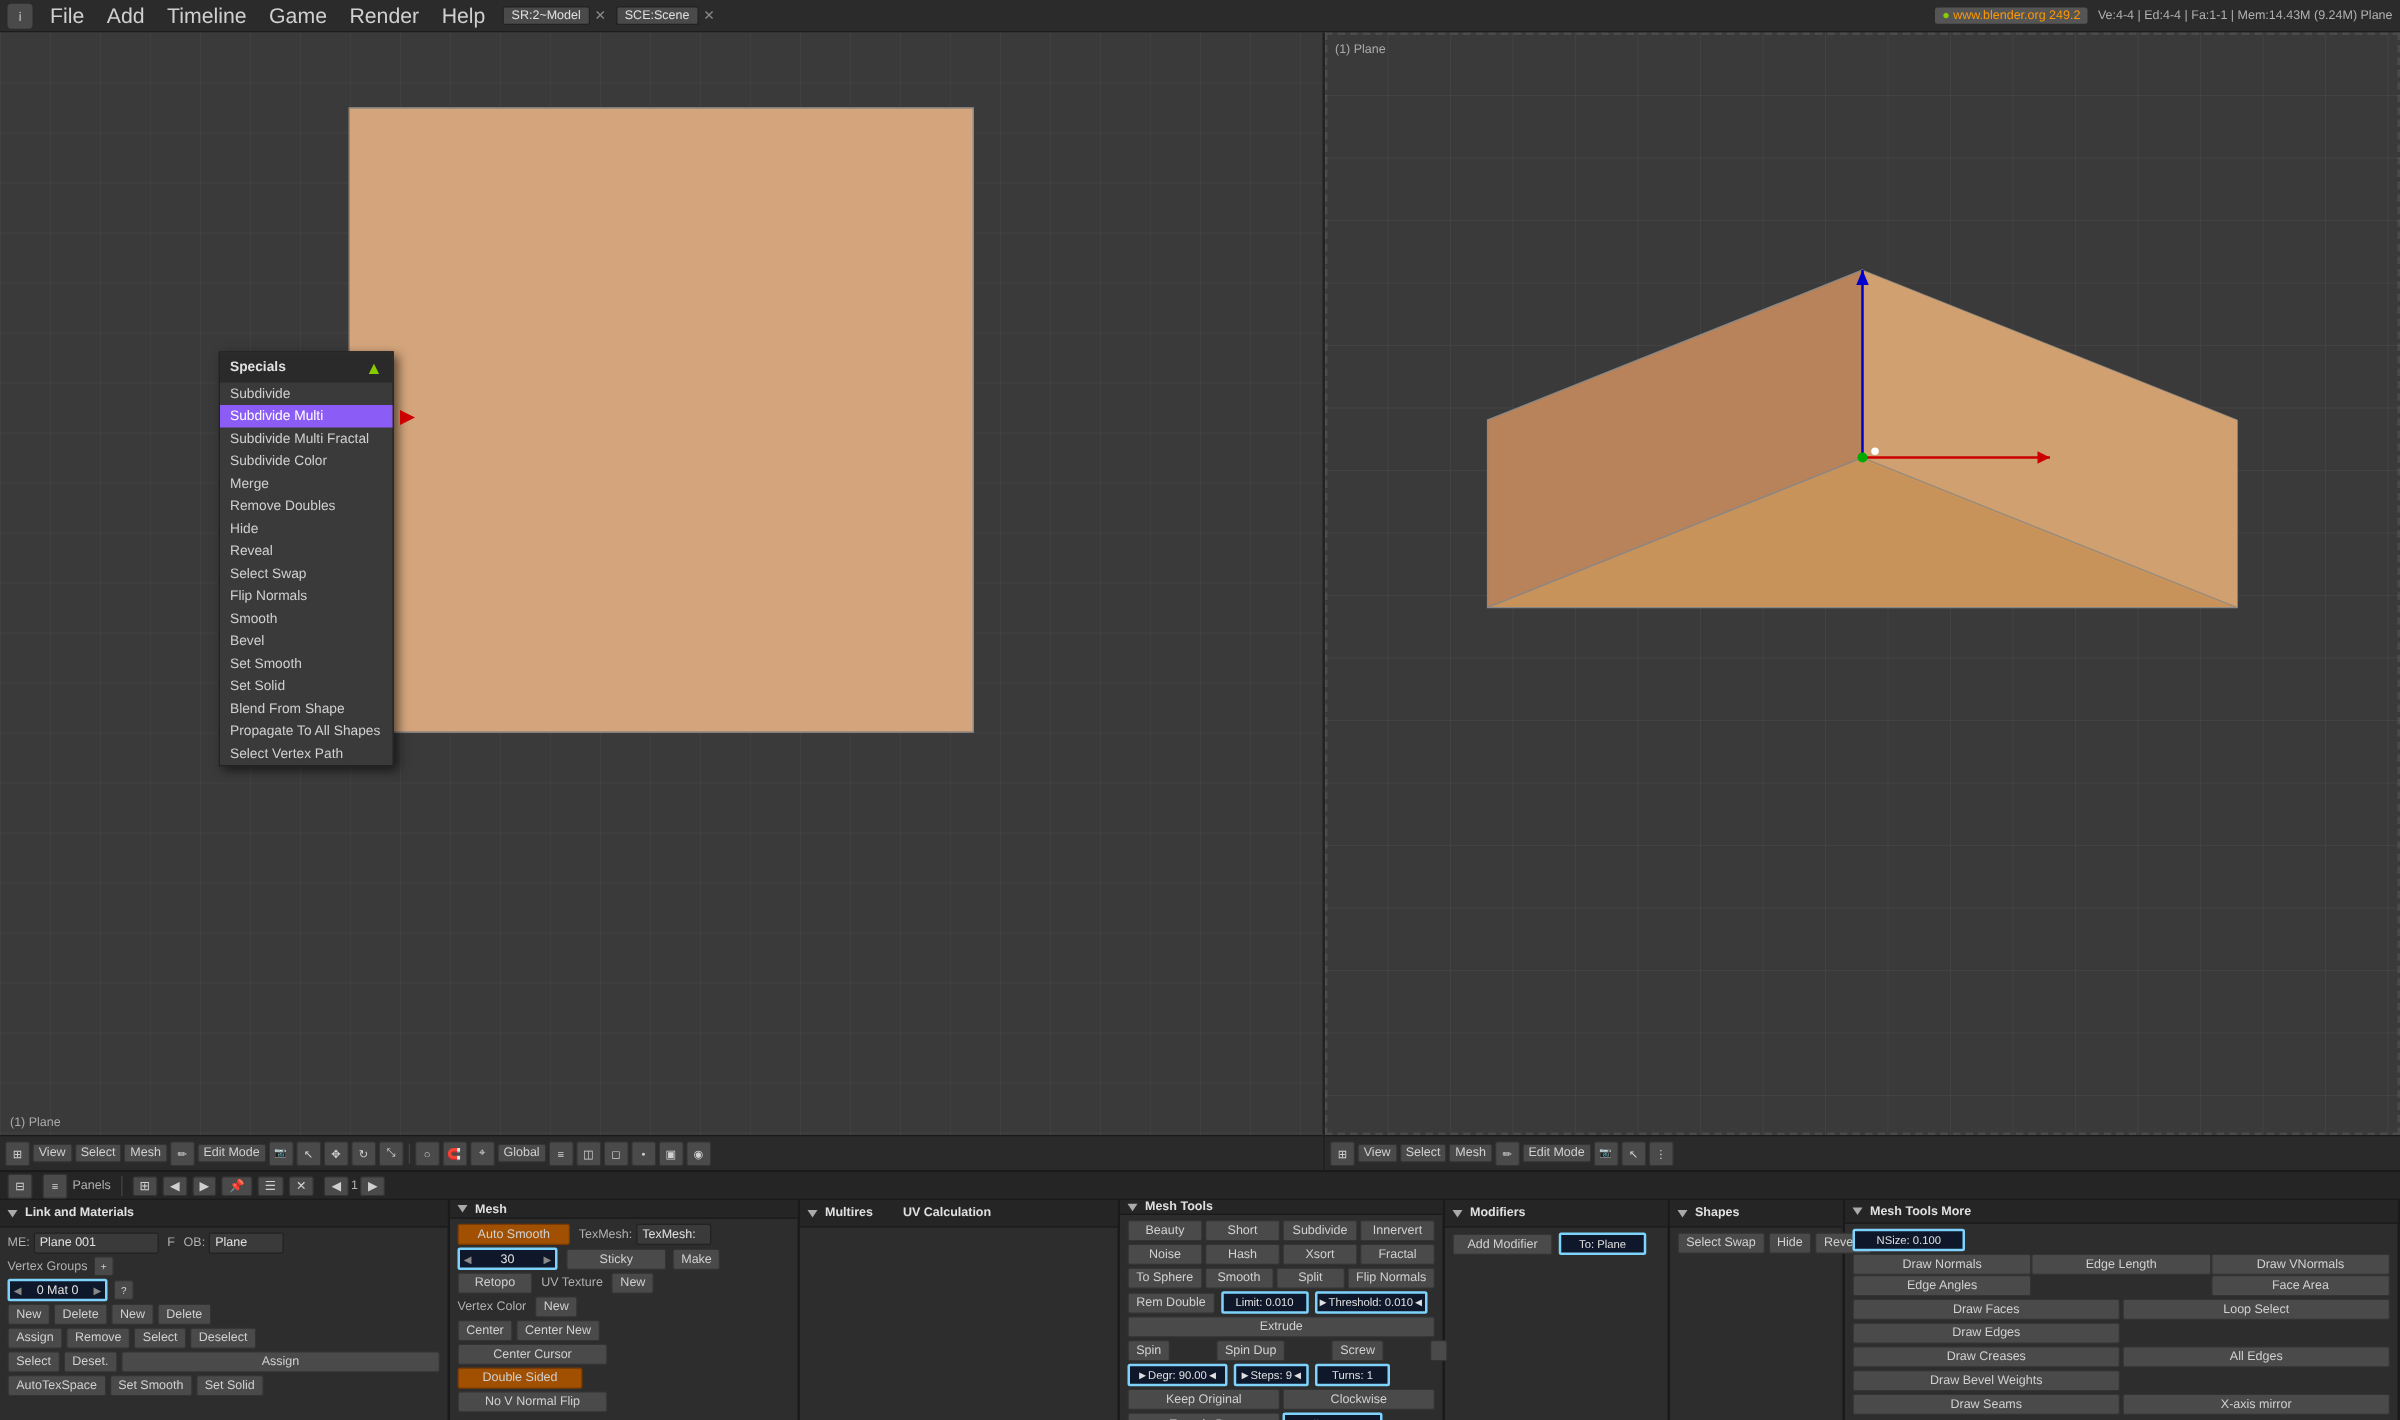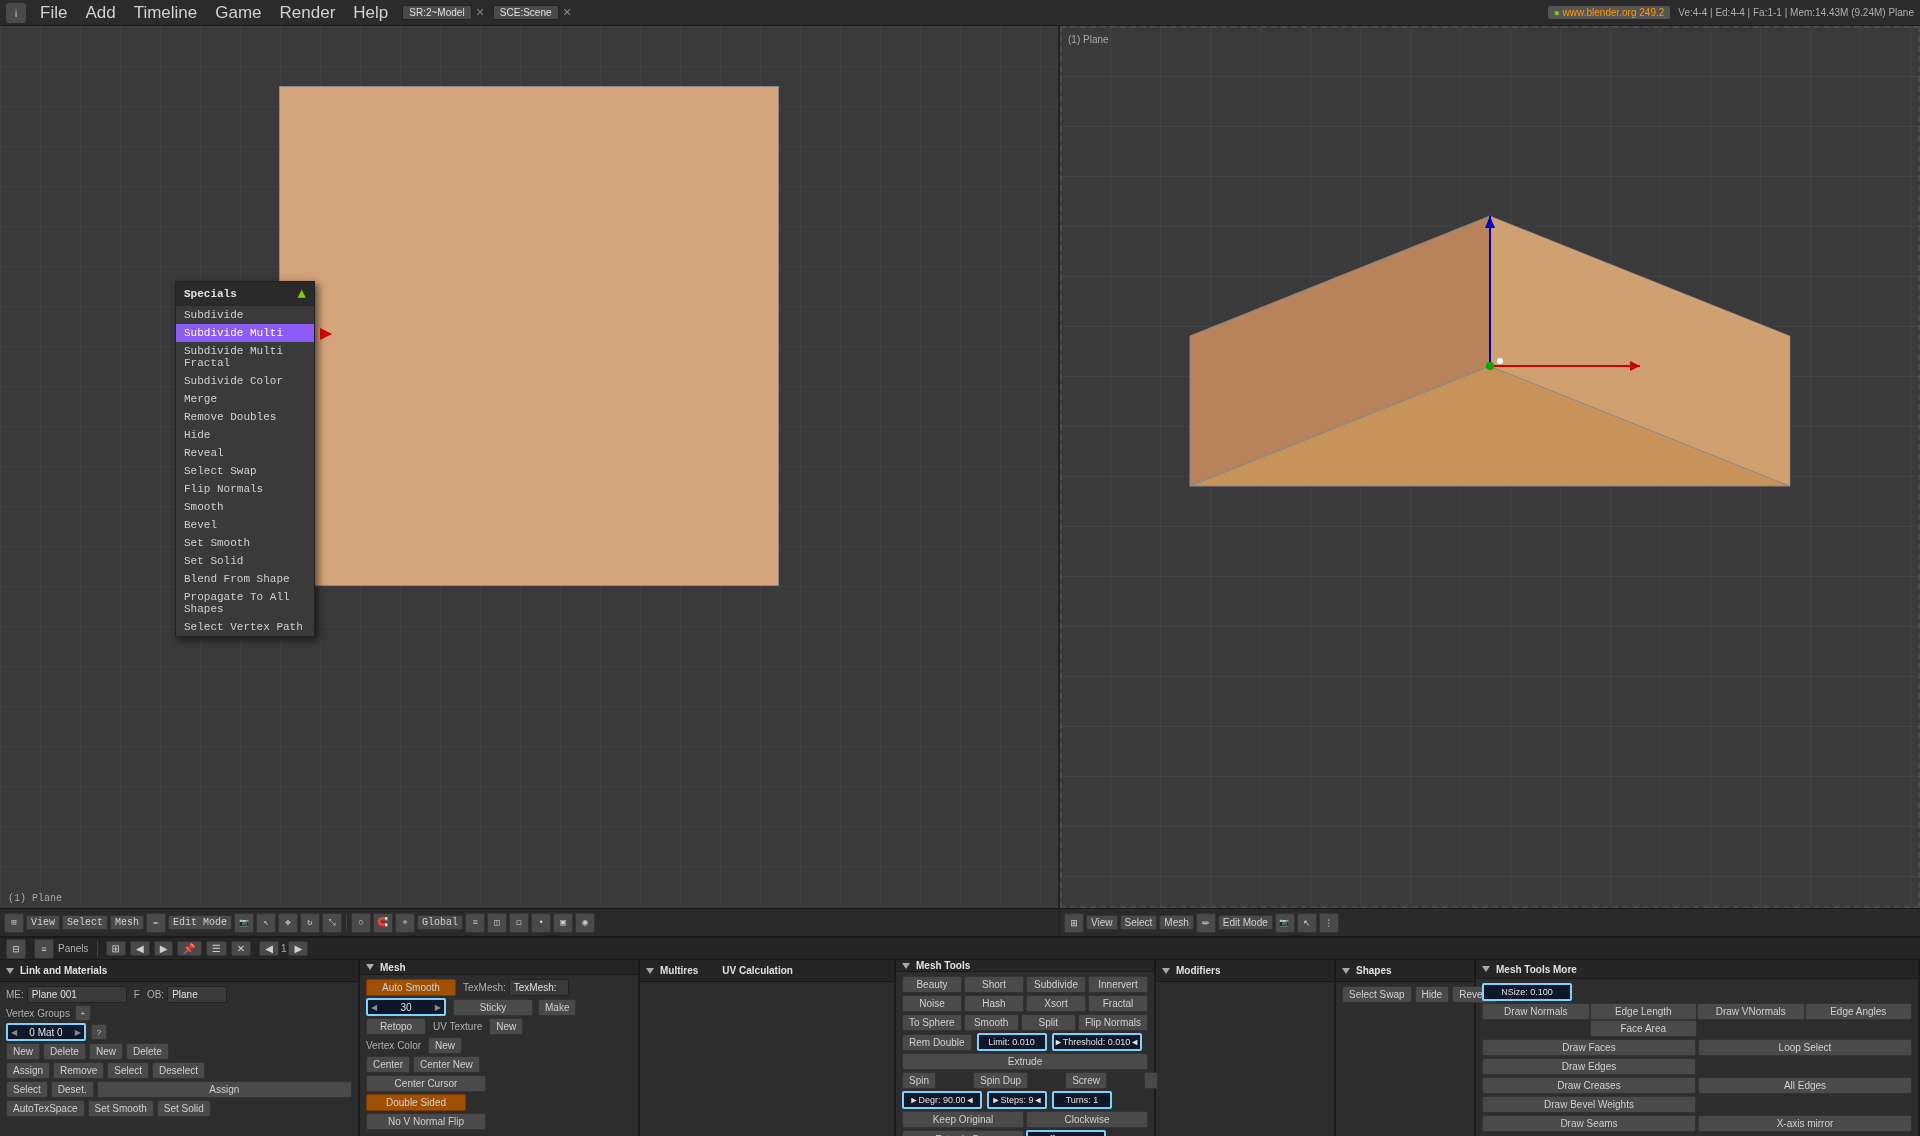--- a/index.html
+++ b/index.html
@@ -71,21 +71,20 @@
       width: 100%;
       height: calc(1136px - 26px - 200px);
     }
 
     
     #left-viewport {
       flex: 1;
       background: #3a3a3a;
       position: relative;
       border-right: 2px solid #222;
-      font-family: Liberation Mono, monospace;
     }
 
     .viewport-grid {
       position: absolute;
       inset: 0;
       background-image:
         linear-gradient(rgba(255,255,255,0.03) 1px, transparent 1px),
         linear-gradient(90deg, rgba(255,255,255,0.03) 1px, transparent 1px);
       background-size: 40px 40px;
     }
@@ -746,20 +745,28 @@
           </div>
         </div>
       </div>
     </div>
 
     <div class="panel-section" id="panel-modifiers" style="width:180px;">
       <div class="panel-header-row">
         <span class="triangle-icon"></span>
         <span class="panel-title">Modifiers</span>
       </div>
+      <div class="panel-content">
+        <div class="panel-row">
+          <button class="btn wide">Add Modifier</button>
+          <div class="num-input" style="width:70px;margin-left:2px;">
+            <span class="num-input-val" style="font-size:9px;">To: Plane</span>
+          </div>
+        </div>
+      </div>
     </div>
 
     <div class="panel-section" id="panel-shapes" style="width:140px;">
       <div class="panel-header-row">
         <span class="triangle-icon"></span>
         <span class="panel-title">Shapes</span>
       </div>
       <div class="panel-content">
         <div class="panel-row">
           <button class="btn">Select Swap</button>
@@ -775,21 +782,21 @@
         <span class="panel-title">Mesh Tools More</span>
       </div>
       <div class="panel-content">
 
         <div class="panel-row">
           <div class="num-input" style="width:90px;">
             <span class="num-input-val" style="font-size:9px;">NSize: 0.100</span>
           </div>
         </div>
 
-        <div style="display:grid;grid-template-columns:1fr 1fr 1fr 1fr;gap:0;margin-top:2px;">
+        <div style="display:grid;grid-template-columns:1fr 1fr 1fr;gap:0;margin-top:2px;">
           <button class="btn">Draw Normals</button>
           <button class="btn">Edge Length</button>
           <button class="btn">Draw VNormals</button>
           <button class="btn">Edge Angles</button>
           <span></span>
           <button class="btn">Face Area</button>
         </div>
 
         <div style="display:grid;grid-template-columns:1fr 1fr;gap:2px;margin-top:2px;">
           <button class="btn">Draw Faces</button>

